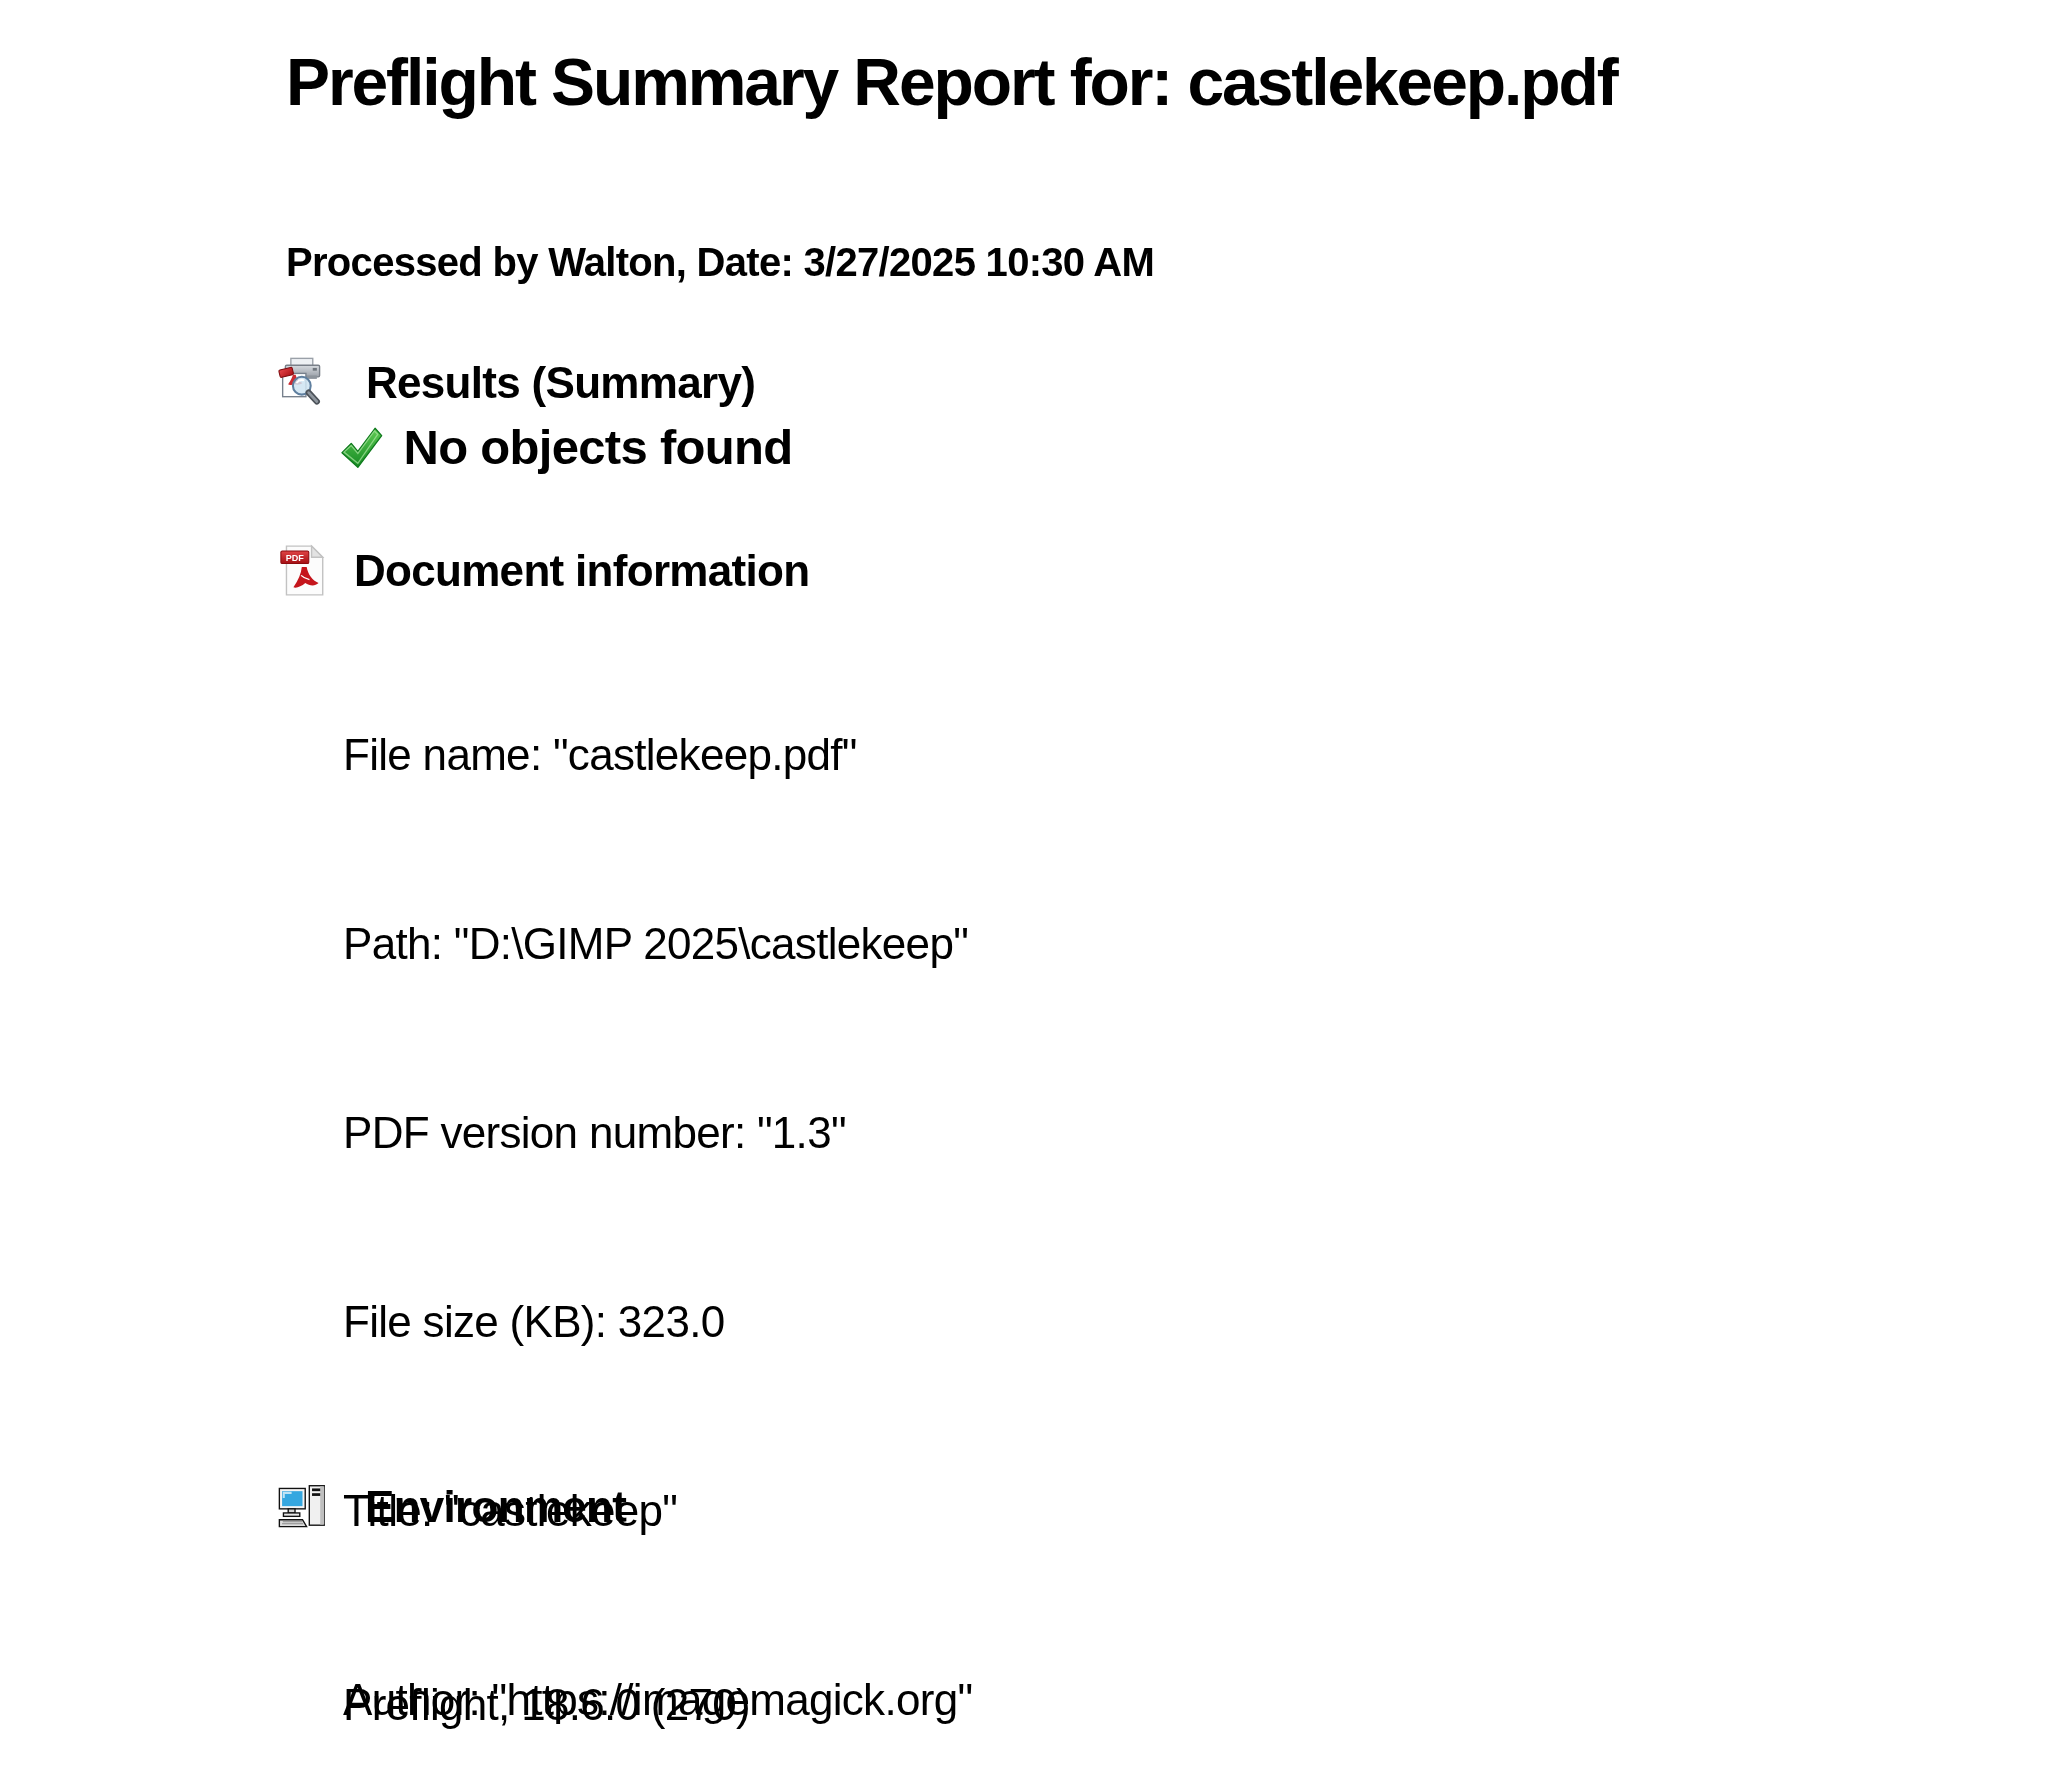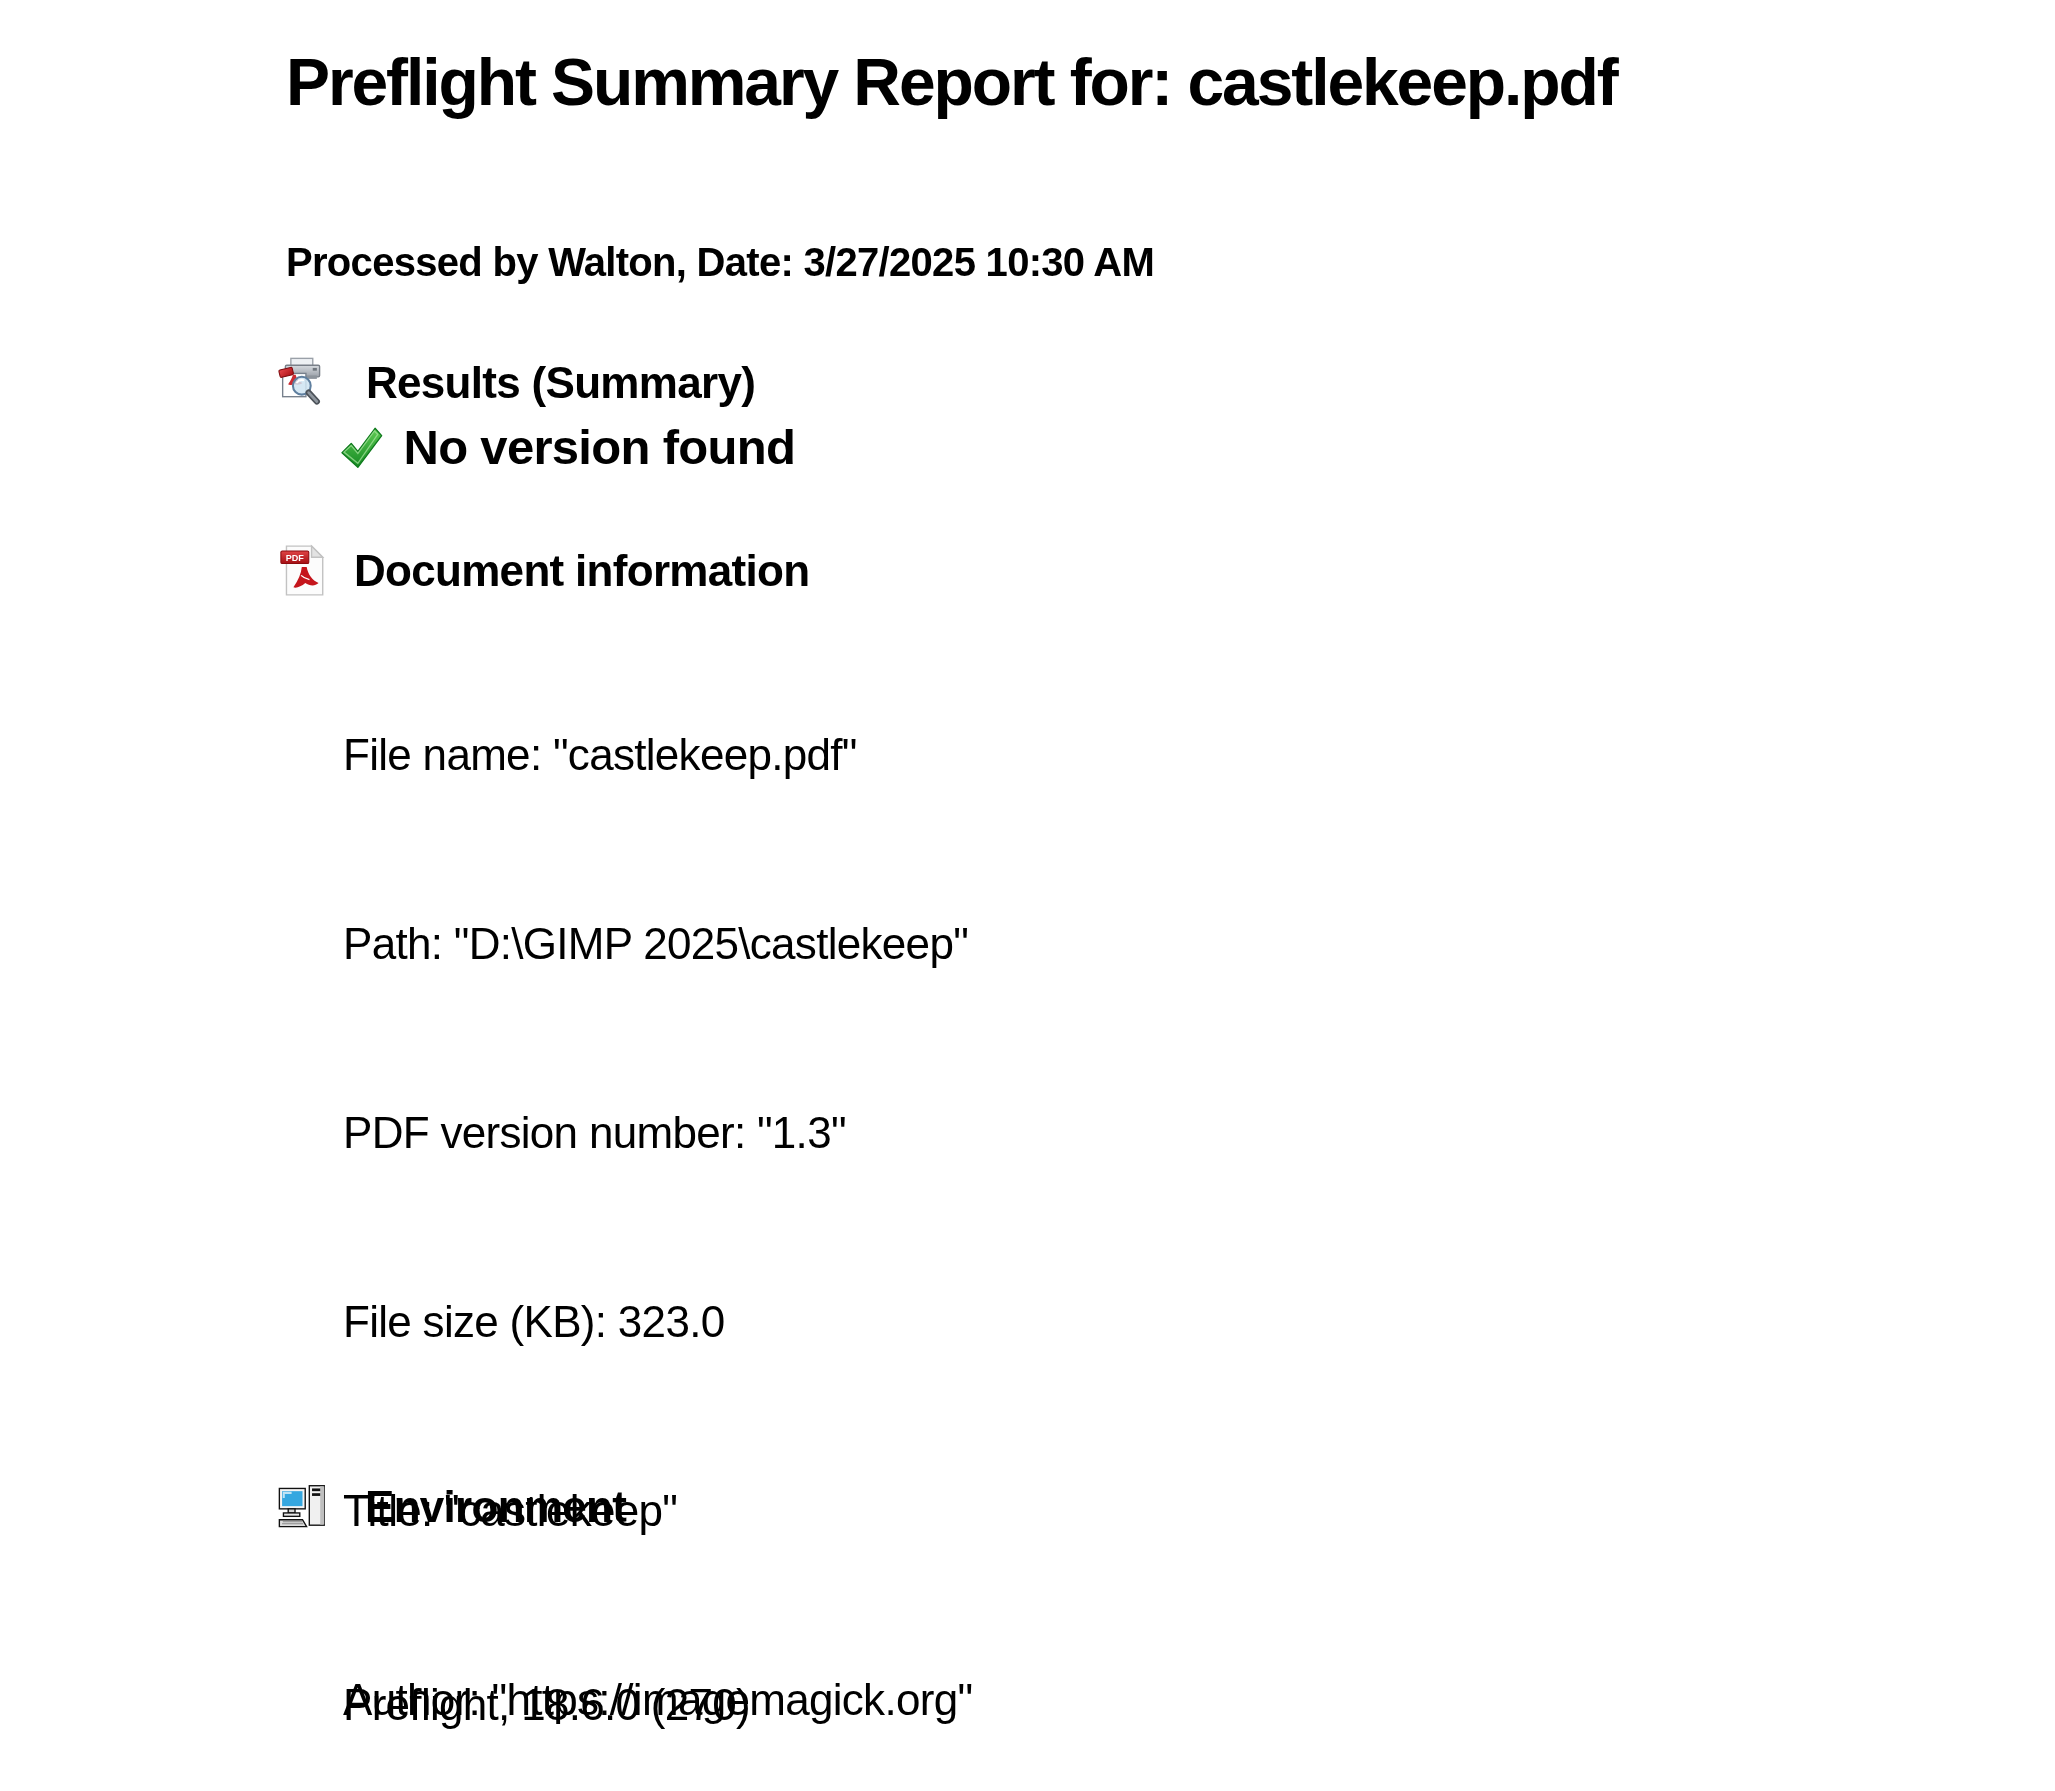--- a/index.html
+++ b/index.html
@@ -138,21 +138,21 @@
         <defs>
           <linearGradient id="ckG" x1="0" y1="0" x2="0" y2="1">
             <stop offset="0" stop-color="#5ecb53"></stop>
               <stop offset="1" stop-color="#158a23"></stop>
           </linearGradient>
         </defs>
         <polygon points="6,42 20,28 30,40 56,5 66,16 30,64" fill="url(#ckG)" stroke="#0e7a1c" stroke-width="2" stroke-linejoin="round"></polygon>
         <polygon points="9,41 20,31 30,43 55,9 60,14 30,58" fill="none" stroke="#a9e6a0" stroke-width="2" opacity="0.7"></polygon>
       </svg>
     </span>
-    <span class="status-text">No version found</span>
+    <span class="status-text">No objects found</span>
   </div>
 
   <div class="sec-row" id="doc-row">
     <span class="icon-box">
       <svg width="47" height="53" viewBox="0 0 66 76" xmlns="http://www.w3.org/2000/svg" aria-hidden="true">
         <defs>
           <linearGradient id="pdfRed" x1="0" y1="0" x2="0" y2="1">
             <stop offset="0" stop-color="#e04545"></stop>
               <stop offset="1" stop-color="#a50f14"></stop>
           </linearGradient>

